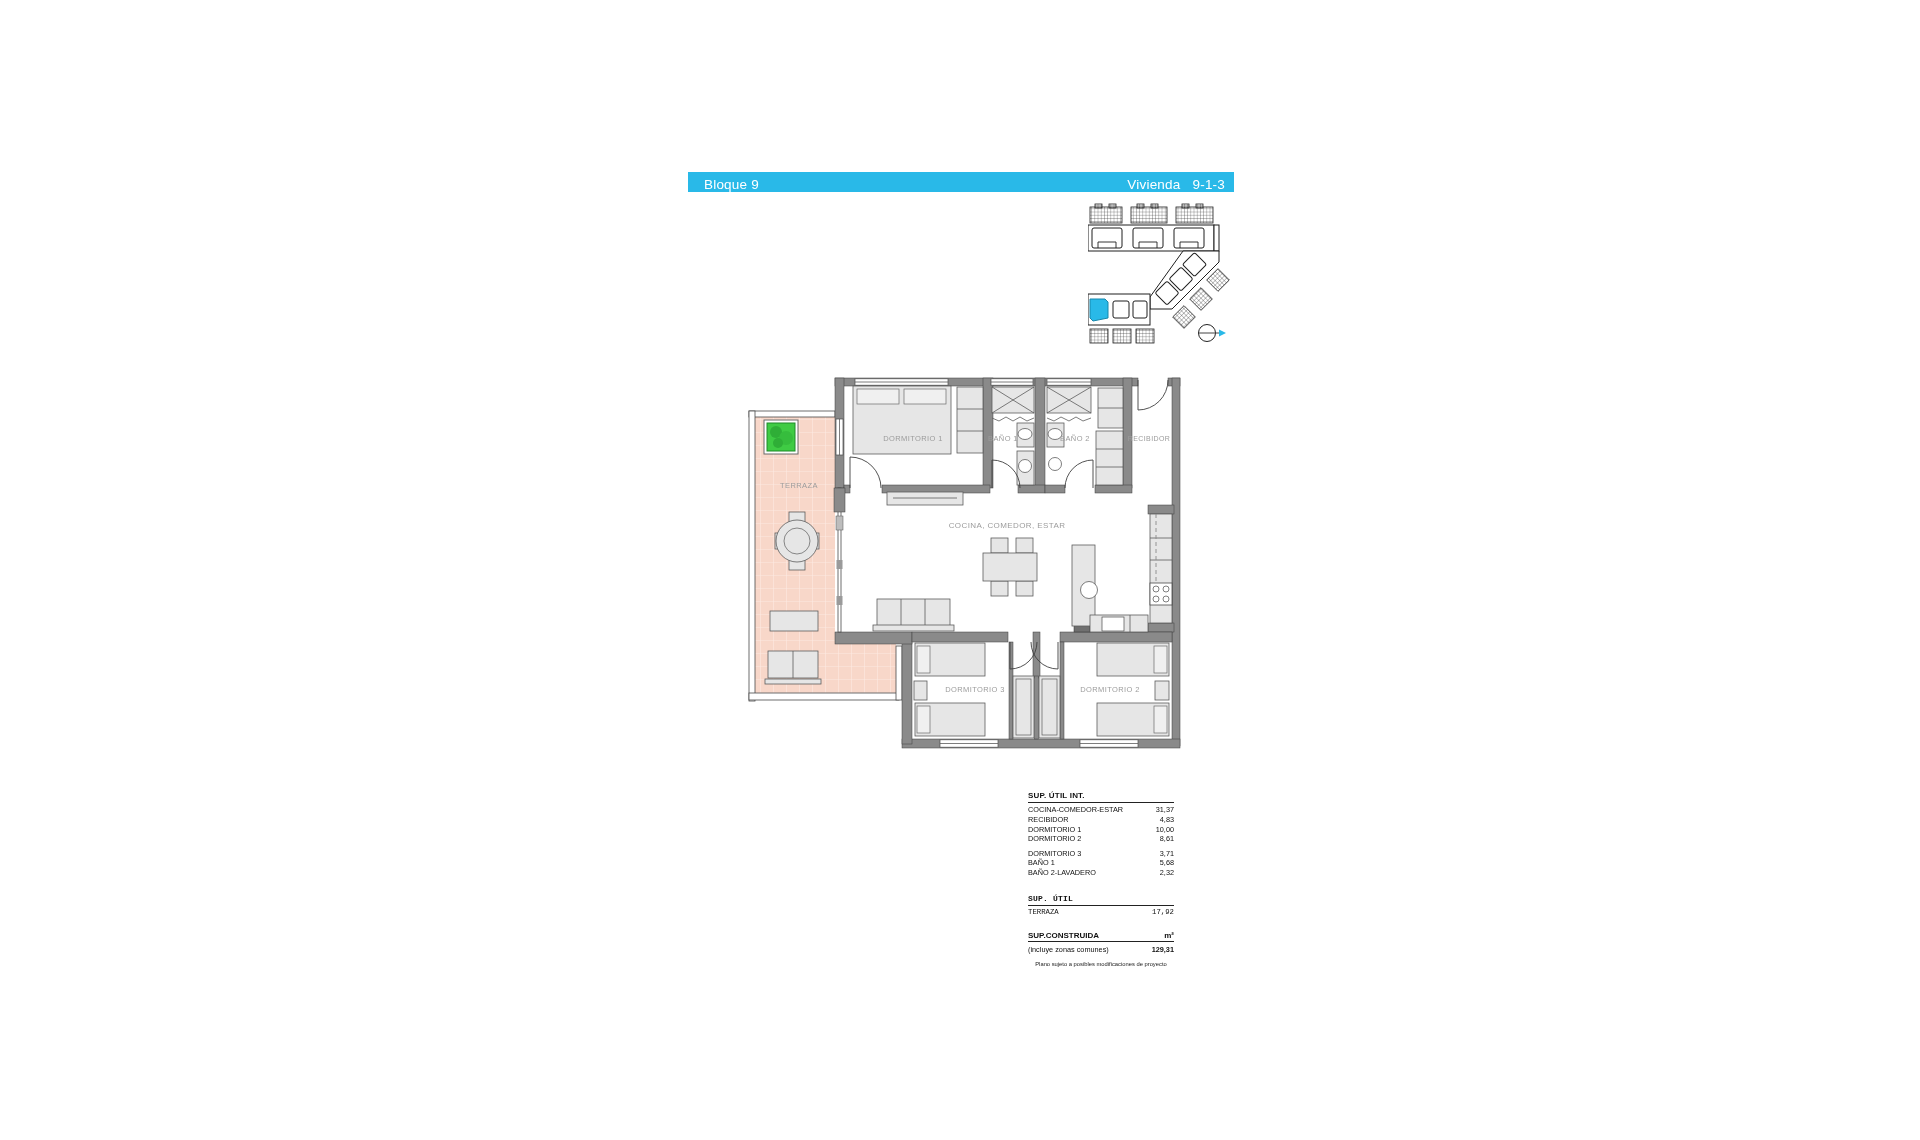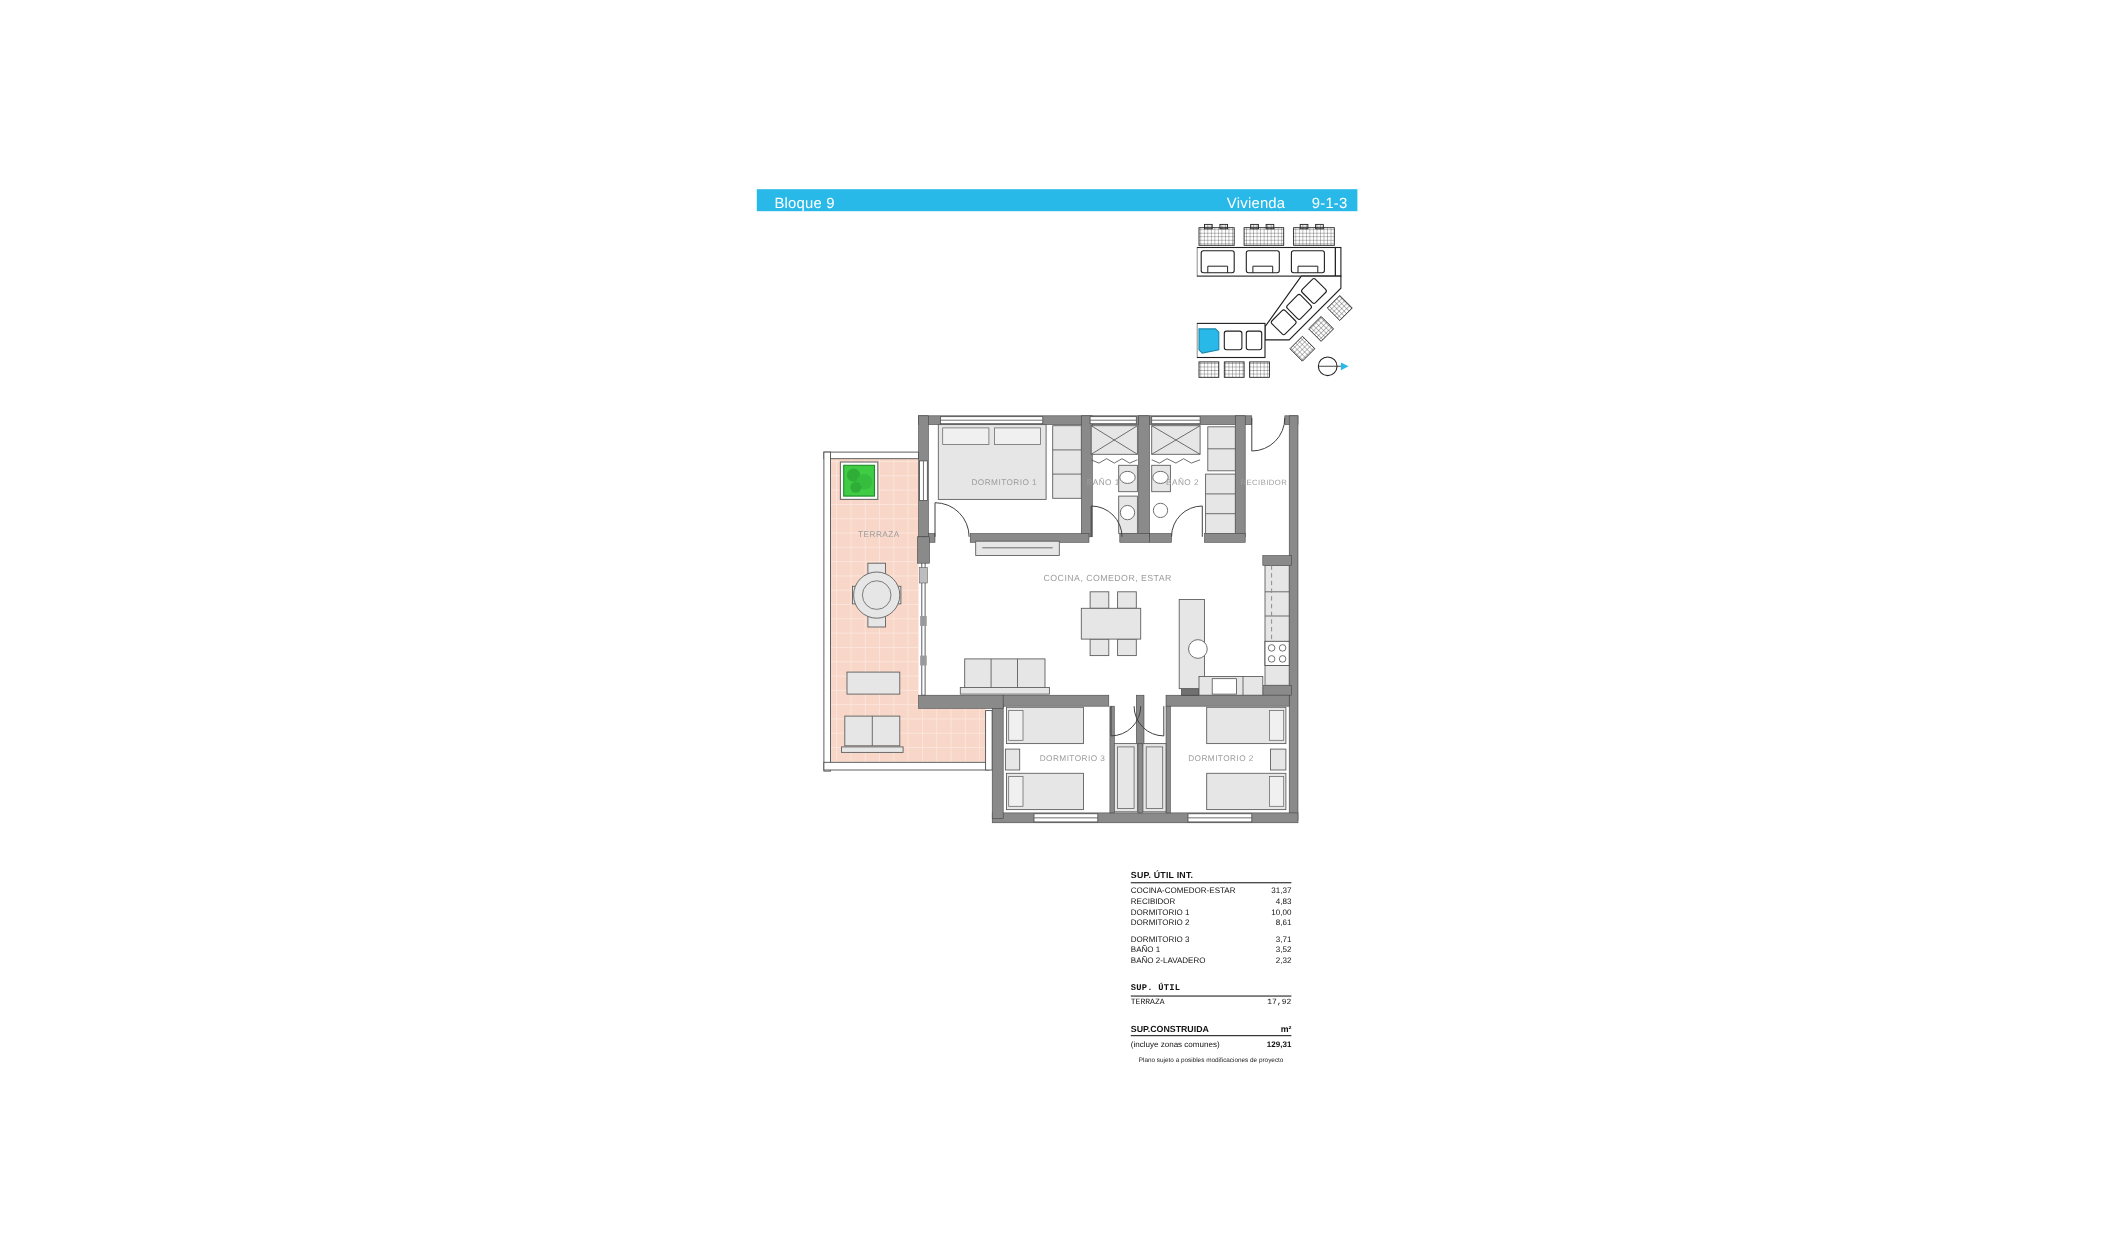--- a/index.html
+++ b/index.html
@@ -5,21 +5,21 @@
   html,body{margin:0;padding:0;}
   body{width:1920px;height:1140px;background:#ffffff;position:relative;overflow:hidden;
        font-family:"Liberation Sans", sans-serif;}
   .sheet{position:absolute;inset:0;}
 
   
   .header-bar{position:absolute;left:688px;top:172px;width:546px;height:20px;
     background:#29b9e8;color:#ffffff;display:flex;align-items:flex-end;
     justify-content:space-between;padding:0 9px 0 16px;box-sizing:border-box;
     font-size:13.5px;letter-spacing:.2px;}
-  .header-bar .unit-group{display:flex;gap:24px;}
+  .header-bar .unit-group{display:flex;gap:12px;}
 
   
   .key-plan{position:absolute;left:1088px;top:202px;width:142px;height:145px;}
   .kout{fill:#ffffff;stroke:#1f1f1f;stroke-width:1;}
   .kunit{fill:#ffffff;stroke:#1f1f1f;stroke-width:1;}
   .khatch{fill:url(#hatch);stroke:#1f1f1f;stroke-width:.8;}
   .kln{stroke:#1f1f1f;stroke-width:.9;fill:none;}
 
   
   .floor-plan{position:absolute;left:735px;top:368px;width:450px;height:390px;}
@@ -357,21 +357,21 @@
       <div class="srow">
         <span>DORMITORIO 2</span>
         <span class="val">8,61</span>
       </div>
       <div class="srow gap-top">
         <span>DORMITORIO 3</span>
         <span class="val">3,71</span>
       </div>
       <div class="srow">
         <span>BAÑO 1</span>
-        <span class="val">3,52</span>
+        <span class="val">5,68</span>
       </div>
       <div class="srow">
         <span>BAÑO 2-LAVADERO</span>
         <span class="val">2,32</span>
       </div>
     </div>
 
     <div class="sec sec2">
       <div class="sec-title">SUP. ÚTIL</div>
       <div class="srow">

